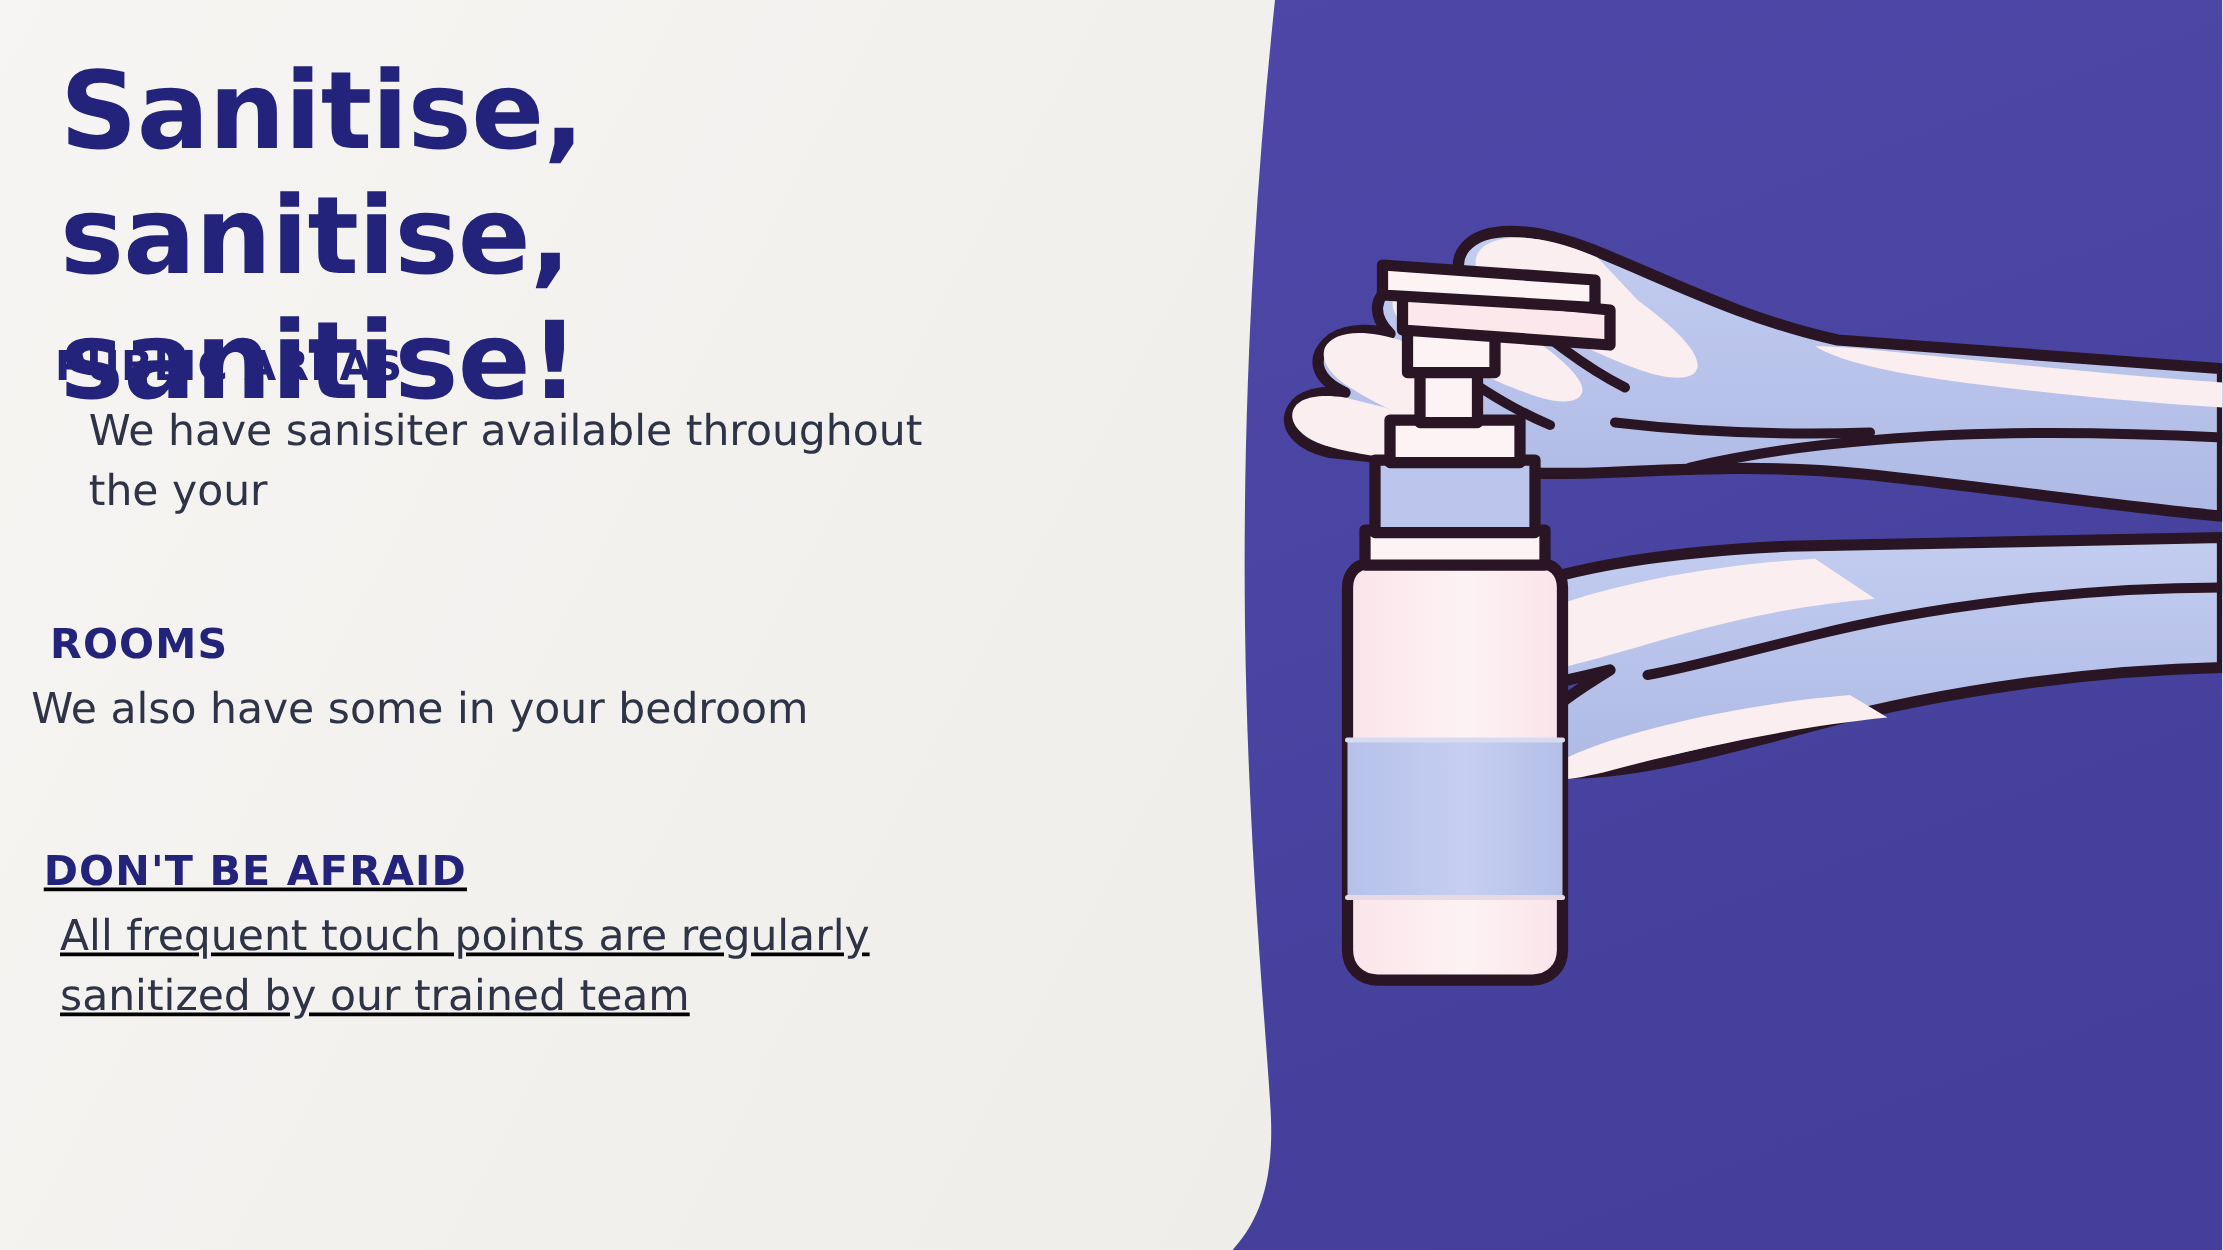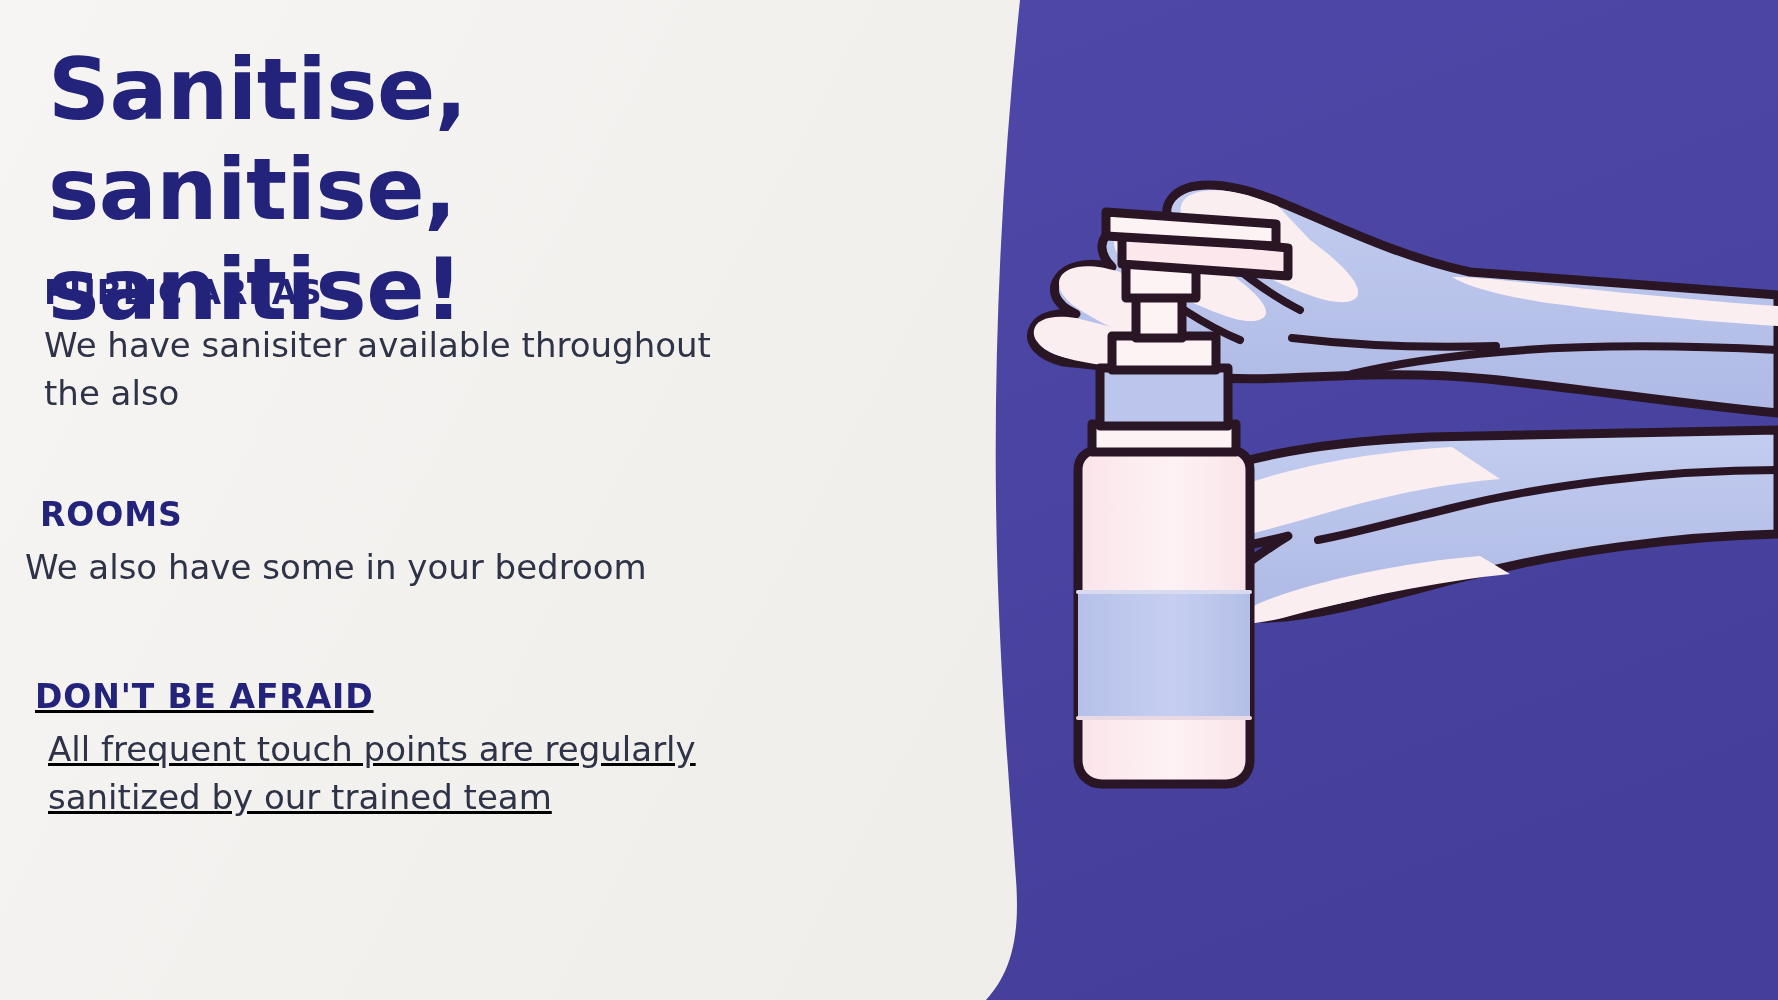--- a/index.html
+++ b/index.html
@@ -68,21 +68,21 @@
   #sec-2 .sec-title { padding-left: 31px; }
 
   .sec-body {
     margin: 0;
     font-size: 34px;
     line-height: 1.42;
     font-weight: 400;
     color: #2e3347;
     max-width: 690px;
   }
-  #sec-0 .sec-body { padding-left: 40px; }
+  #sec-0 .sec-body { padding-left: 40px; margin-left: 27px; }
   #sec-1 .sec-body { padding-left: 21px; }
   #sec-2 .sec-body { padding-left: 44px; }
 
   .sec-body .ln { display: block; }
 </style>
 </head>
 <body>
 
 <div id="poster">
 
@@ -213,21 +213,21 @@
 
     <h1 class="headline">
       <span class="ln">Sanitise, sanitise,</span>
       <span class="ln">sanitise!</span>
     </h1>
 
     <div class="section" id="sec-0">
       <h2 class="sec-title">PUBLIC AREAS</h2>
       <p class="sec-body">
         <span class="ln">We have sanisiter available throughout</span>
-        <span class="ln">the also</span>
+        <span class="ln">the your</span>
       </p>
     </div>
 
     <div class="section" id="sec-1">
       <h2 class="sec-title">ROOMS</h2>
       <p class="sec-body">
         <span class="ln">We also have some in your bedroom</span>
       </p>
     </div>
 

